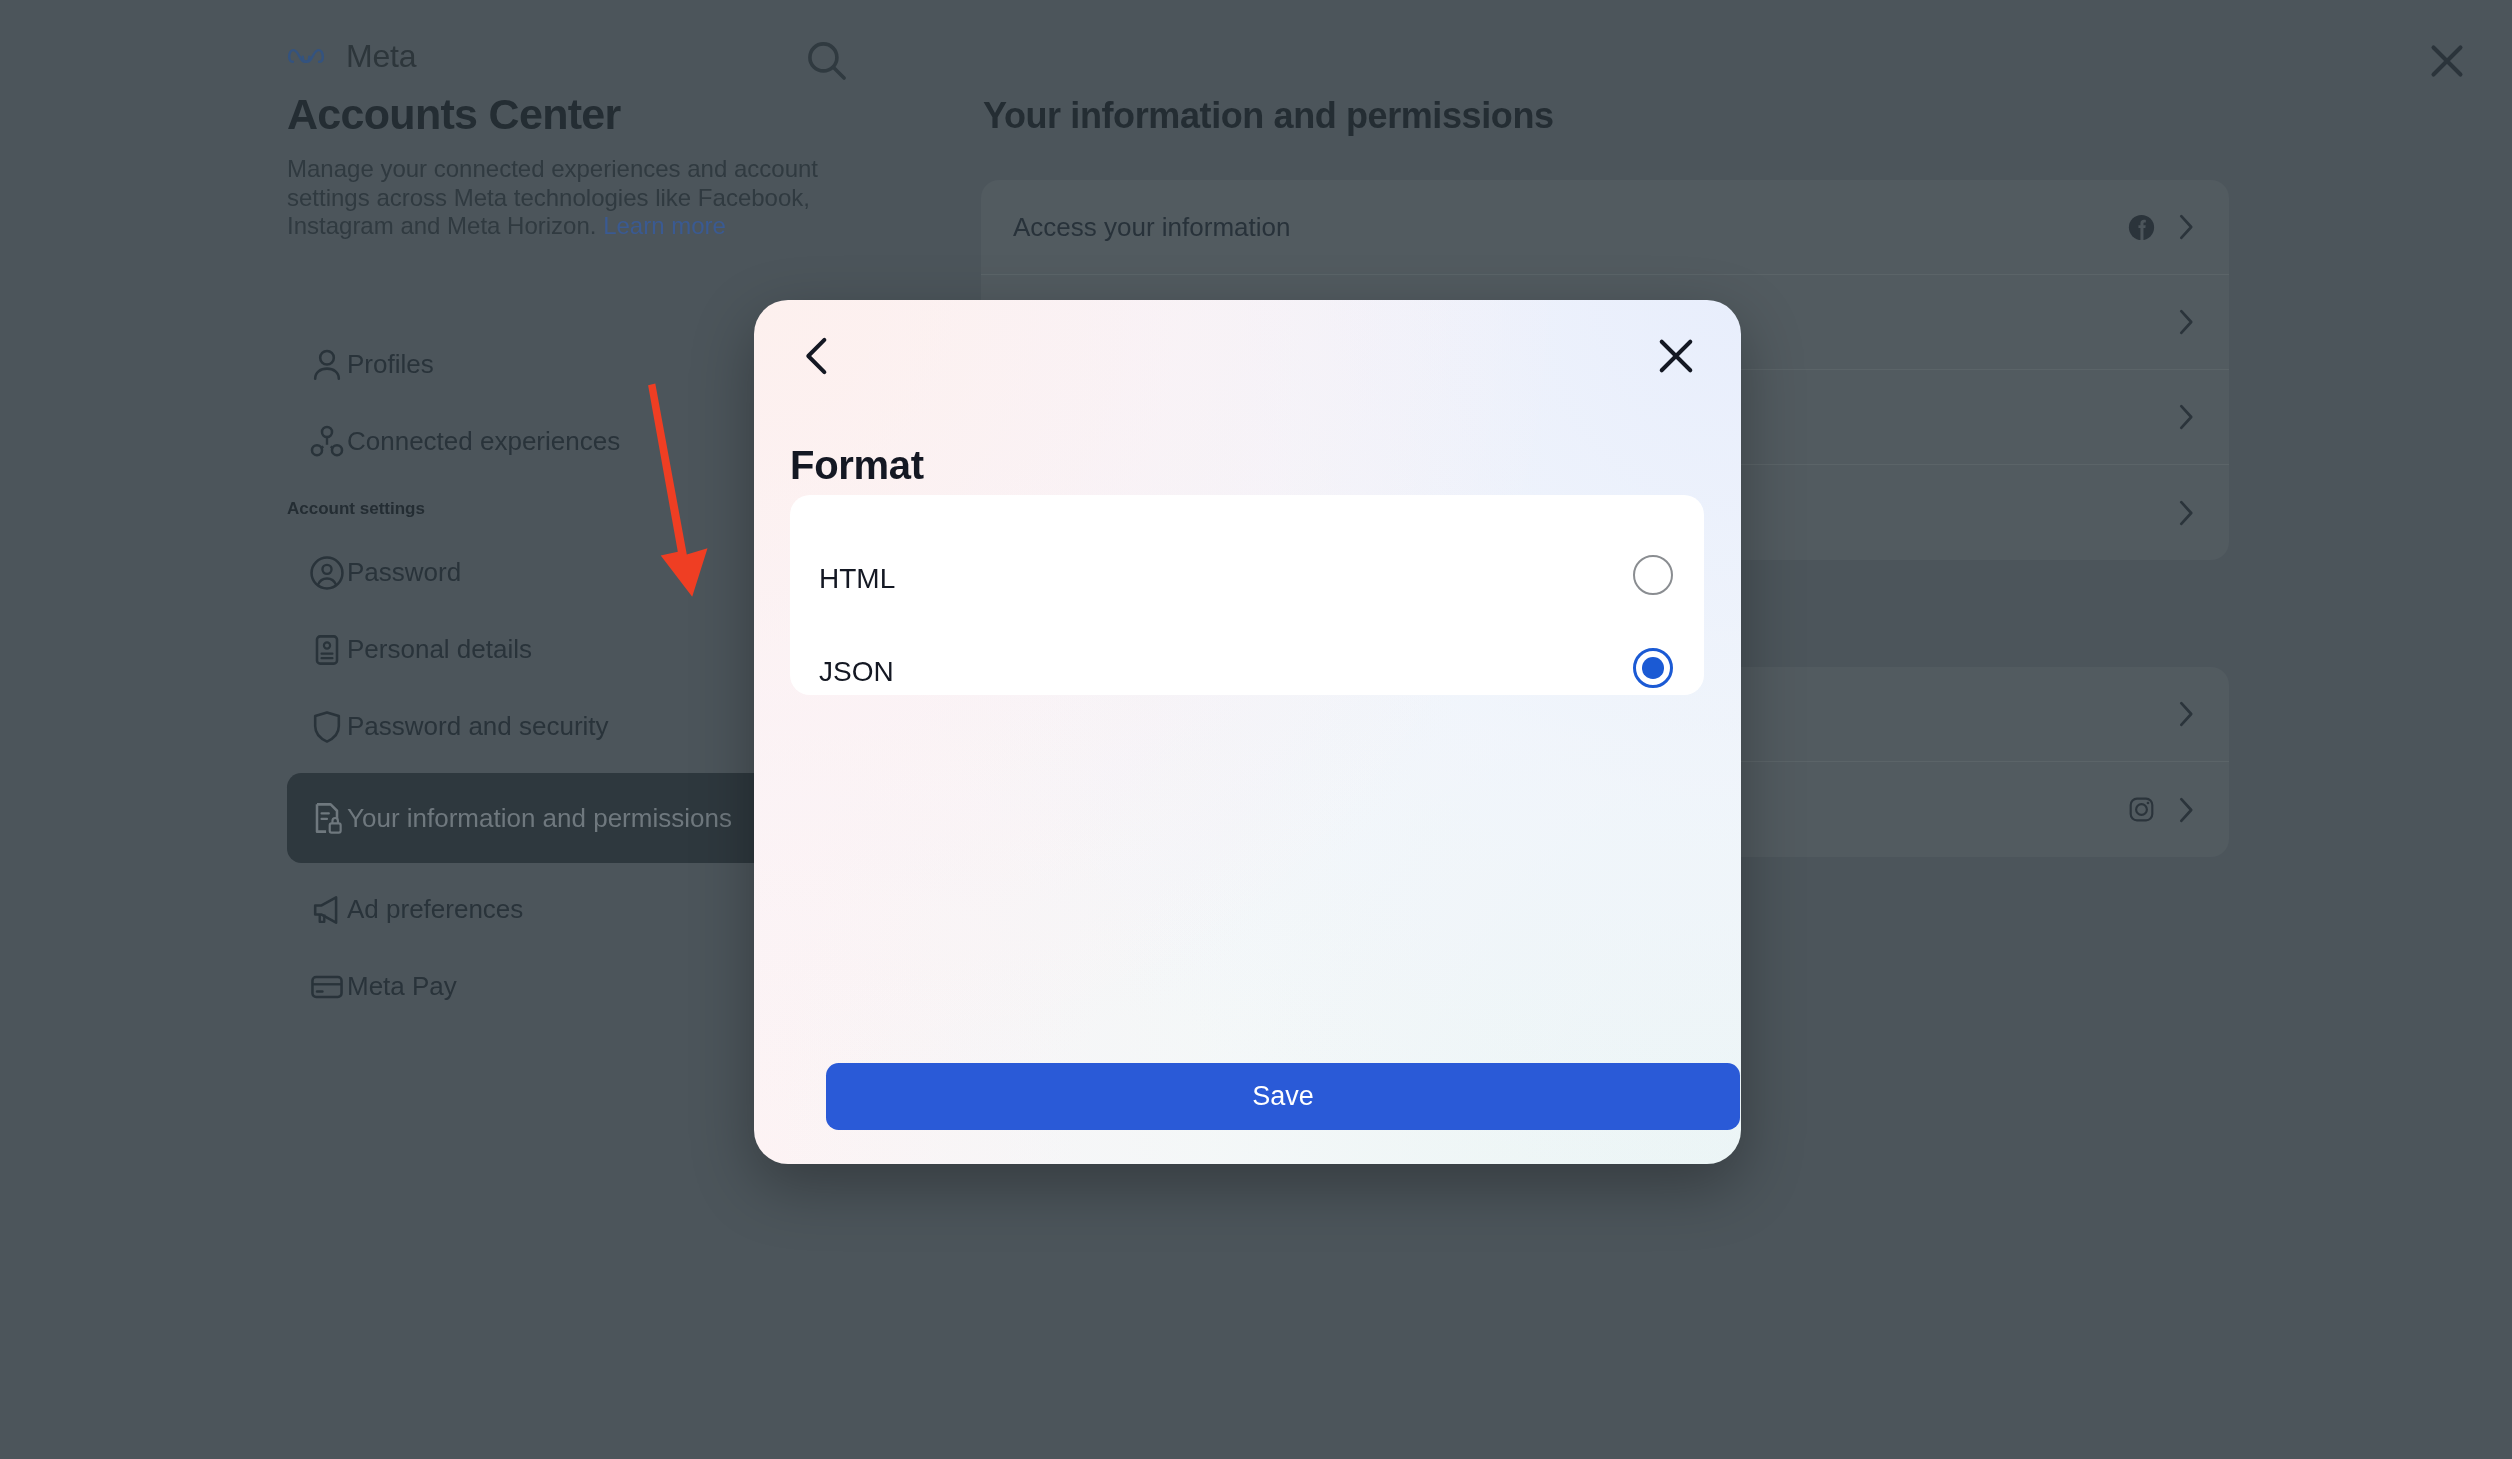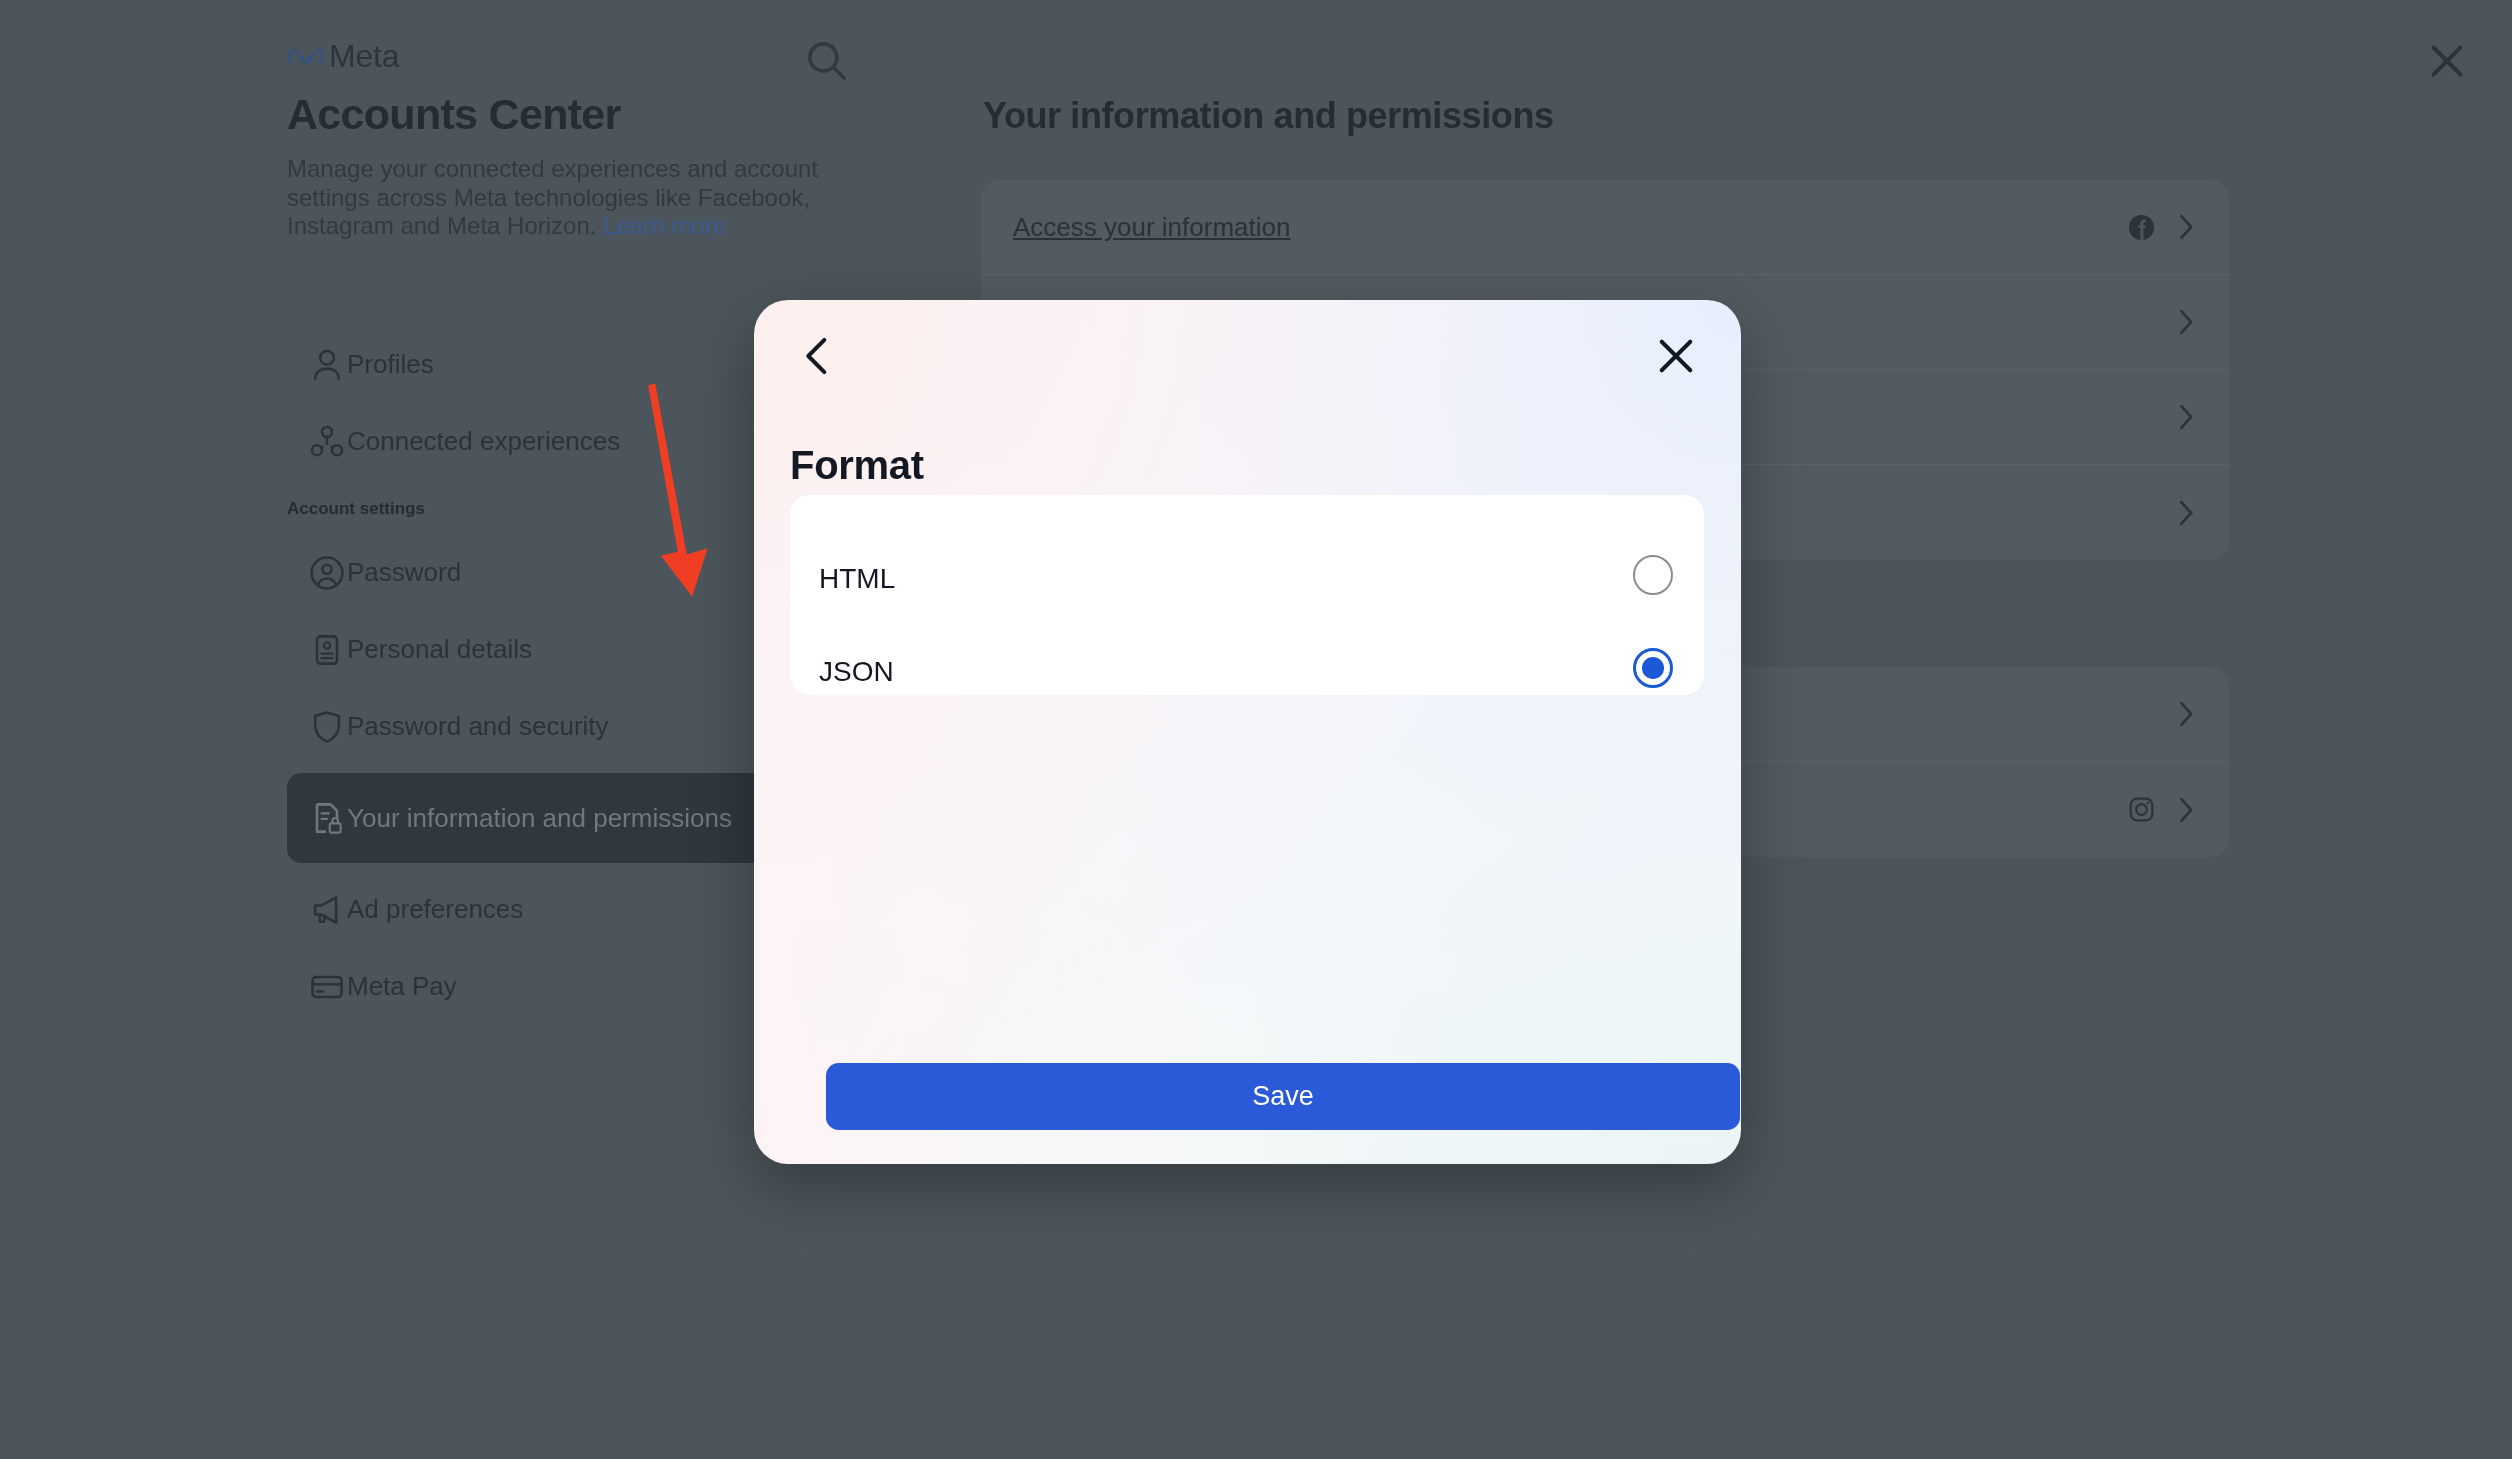--- a/index.html
+++ b/index.html
@@ -19,21 +19,21 @@
   
   .bg-layer {
     position: absolute;
     inset: 0;
     opacity: 1;
   }
 
   .meta-logo-row {
     position: absolute;
     left: 287px; top: 38px;
-    display: flex; align-items: center; gap: 4px;
+    display: flex; align-items: center; gap: 21px;
   }
   .meta-infinity { width: 38px; height: 23.4px; display:block; }
   .meta-word {
     font-size: 32px; font-weight: 400; letter-spacing: -0.2px;
     color: #2d363b;
   }
   .search-icon-wrap {
     position: absolute;
     left: 800px; top: 34px;
     width: 54px; height: 54px;
@@ -102,21 +102,21 @@
     overflow: hidden;
   }
   .right-row {
     height: 95px;
     display: flex; align-items: center;
     padding: 0 32px 0 32px;
     border-bottom: 0.9px solid rgba(255,255,255,0.055);
   }
   .right-row:last-child { border-bottom: none; }
   .right-row .row-label {
-    font-size: 26px; color: #28323a; flex: 1; text-decoration: underline;
+    font-size: 26px; color: #28323a; flex: 1;
   }
   .row-right { display:flex; align-items:center; gap: 20px; }
   .chev { width: 21.6px; height: 36px; display:block; }
   .brand-ic { width: 27px; height: 27px; display:block; }
 
   .right-card2 {
     position: absolute;
     left: 981px; top: 667px;
     width: 1248px;
     background: rgba(255,255,255,0.035);

